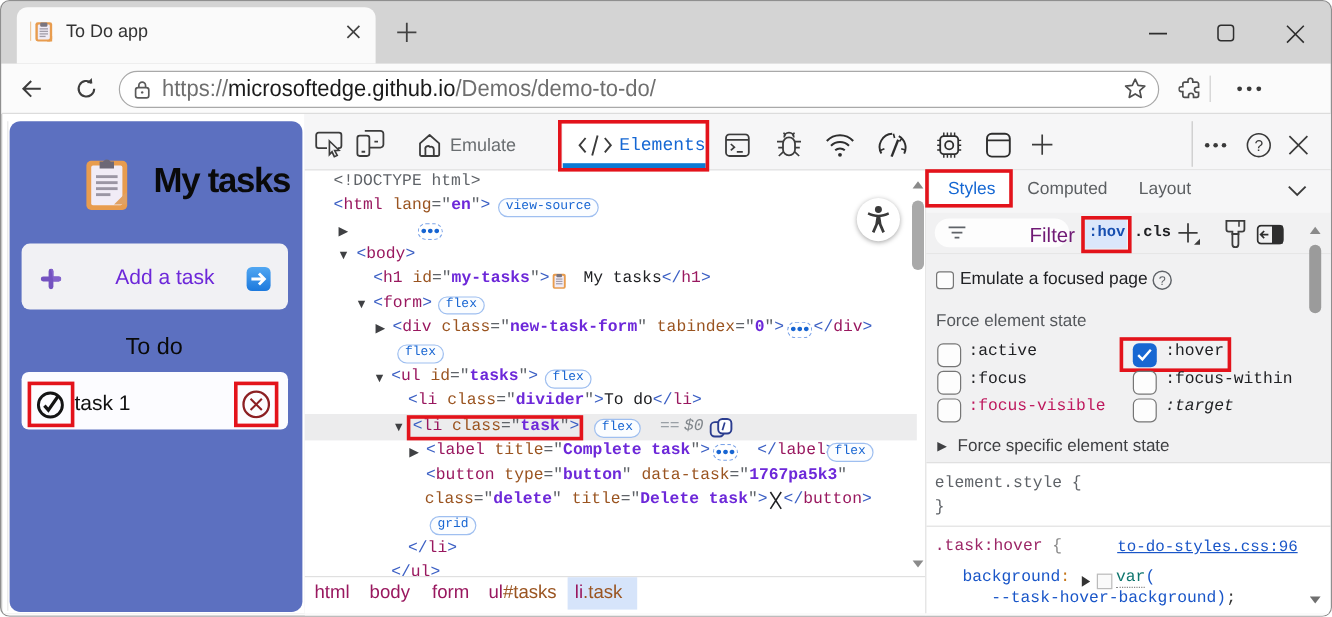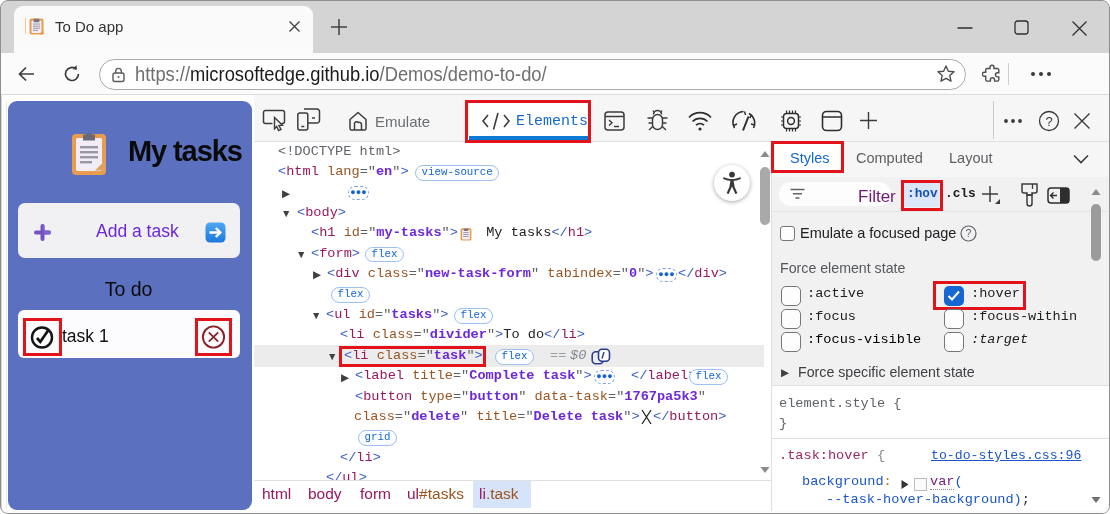--- a/index.html
+++ b/index.html
@@ -380,35 +380,35 @@
   </svg>
   <div class="abs mono" style="left:970px;top:284.8px;color:#202124;">:hover</div>
   <div class="redbox" style="left:932px;top:280px;width:93px;height:29px;"></div>
 
   <div class="abs" style="left:780px;top:308px;width:20px;height:20px;background:#fdfdfd;border:1.6px solid #767676;border-radius:5px;"></div>
   <div class="abs mono" style="left:806px;top:307.8px;color:#202124;">:focus</div>
   <div class="abs" style="left:943px;top:308px;width:20px;height:20px;background:#fdfdfd;border:1.6px solid #767676;border-radius:5px;"></div>
   <div class="abs mono" style="left:970px;top:307.8px;color:#202124;">:focus-within</div>
 
   <div class="abs" style="left:780px;top:331px;width:20px;height:20px;background:#fdfdfd;border:1.6px solid #767676;border-radius:5px;"></div>
-  <div class="abs mono" style="left:806px;top:330.8px;color:#000000;text-align:center;">:focus-visible</div>
+  <div class="abs mono" style="left:806px;top:330.8px;color:#be185d;text-align:center;">:focus-visible</div>
   <div class="abs" style="left:943px;top:331px;width:20px;height:20px;background:#fdfdfd;border:1.6px solid #767676;border-radius:5px;"></div>
   <div class="abs mono" style="left:970px;top:330.8px;color:#202124;font-style:italic;">:target</div>
 
   <div class="arr" style="left:780px;top:366px;color:#3f4043;">▶</div>
   <div class="abs" style="left:797px;top:363px;font-size:14.2px;color:#3f4043;">Force specific element state</div>
 
   <div class="abs mono" style="left:778px;top:394.5px;color:#5f6368;">element.style {</div>
   <div class="abs mono" style="left:778px;top:415px;color:#5f6368;">}</div>
   <div class="abs" style="left:771px;top:437px;width:337px;height:1px;background:#e0e0e0;"></div>
 
   <div class="abs mono" style="left:778px;top:446.5px;"><span style="color:#9c2767;">.task:hover</span><span style="color:#888;"> {</span></div>
   <div class="abs mono" style="left:930px;top:447px;font-size:13.2px;color:#1a56c8;text-decoration:underline;">to-do-styles.css:96</div>
   <div class="abs mono" style="left:801px;top:473px;"><span style="color:#1a56c8;">background</span><span style="color:#c57619;">:</span></div>
   <svg class="abs" style="left:899px;top:478px" width="10" height="11" viewBox="0 0 10 11">
       <path d="M1.5 1 L8.5 5.5 L1.5 10 Z" fill="#333"></path>
     </svg>
   <div class="abs" style="left:913px;top:477px;width:13px;height:13px;background:#fafafa;border:1px solid #bbb;"></div>
-  <div class="abs mono" style="left:929px;top:473px;"><span style="color:#701a75;border-bottom:1.5px dotted #888;text-align:right;">var</span><span style="color:#1a56c8;">(</span></div>
+  <div class="abs mono" style="left:929px;top:473px;"><span style="color:#0f766e;border-bottom:1.5px dotted #888;text-align:right;">var</span><span style="color:#1a56c8;">(</span></div>
   <div class="abs mono" style="left:825px;top:491px;color:#1a56c8;">--task-hover-background)<span style="color:#333;">;</span></div>
 
   <div class="abs" style="left:0;top:510px;width:1110px;height:4px;background:#fbfbfb;border-top:0;"></div>
 </div>
 
 </body></html>

